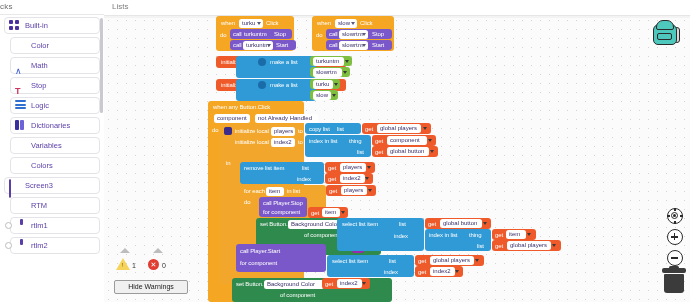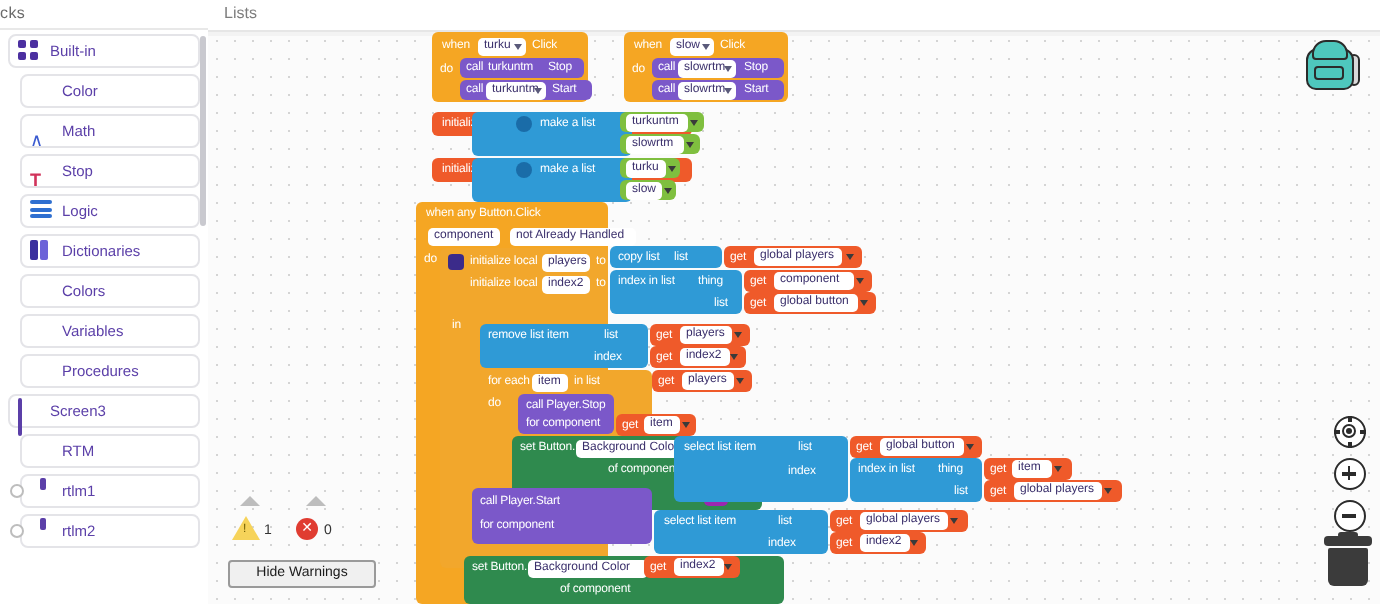--- a/index.html
+++ b/index.html
@@ -203,33 +203,29 @@
         <span class="pal-ico">
           <span class="ic-dict">
               <i></i>
               <i></i>
             </span>
         </span>
         <span class="pal-lbl">Dictionaries</span>
       </div>
 
       <div class="pal-item indent">
+        <span class="pal-ico"><span class="ic-var"></span></span>
+        <span class="pal-lbl">Variables</span>
+      </div>
+
+      <div class="pal-item indent">
         <span class="pal-ico"><span class="ic-colors"></span></span>
         <span class="pal-lbl">Colors</span>
       </div>
 
-      <div class="pal-item indent">
-        <span class="pal-ico"><span class="ic-var"></span></span>
-        <span class="pal-lbl">Variables</span>
-      </div>
-
-      <div class="pal-item indent">
-        <span class="pal-ico"><span class="ic-proc"></span></span>
-        <span class="pal-lbl">Procedures</span>
-      </div>
 
       <div class="pal-item">
         <span class="pal-ico"><span class="ic-screen"></span></span>
         <span class="pal-lbl">Screen3</span>
       </div>
 
       <div class="pal-item indent">
         <span class="pal-ico"><span class="ic-comp"></span></span>
         <span class="pal-lbl">RTM</span>
       </div>

